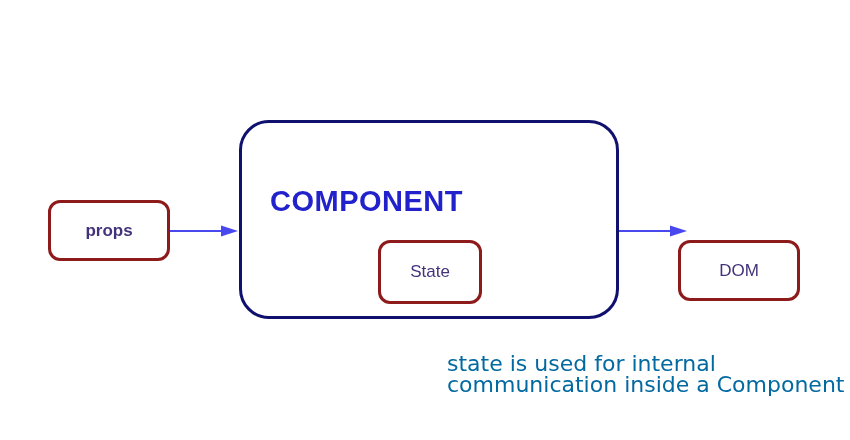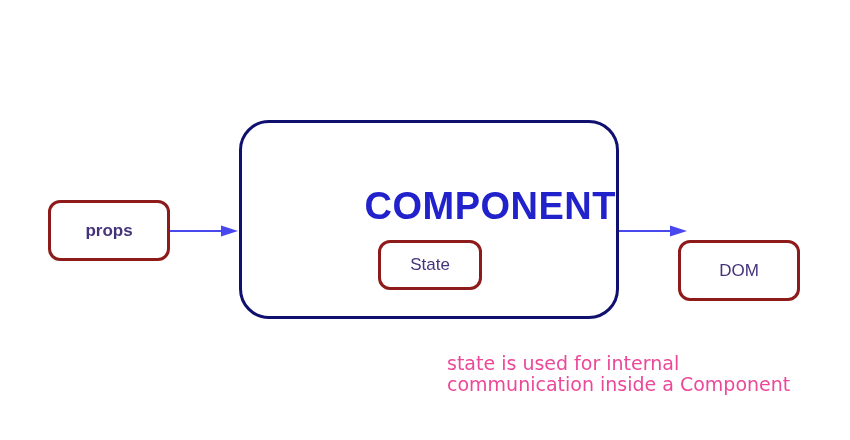--- a/index.html
+++ b/index.html
@@ -31,43 +31,44 @@
   .node-dom    { left: 678px; top: 200px; width: 122px; height: 61px; margin-top: 40px; }
   .node-component {
     left: 239px; top: 120px; width: 380px; height: 199px;
     border: 3px solid #10106e;
     border-radius: 30px;
   }
   .component-title {
     position: absolute;
     left: 0; right: 0;
     top: 62px;
-    text-align: right;
+    text-align: left;
     color: #2222cc;
     font-weight: bold;
-    font-size: 38px;
+    font-size: 29px;
     letter-spacing: 0.5px;
+    padding-left: 28px;
   }
   .node-state {
-    left: 378px; top: 240px; width: 104px; height: 50px;
+    left: 378px; top: 240px; width: 104px; height: 64px;
   }
   .arrow {
     position: absolute;
     width: 68px;
     height: 16px;
   }
   .arrow-1 { left: 170px; top: 223px; }
   .arrow-2 { left: 619px; top: 223px; }
   .caption {
     position: absolute;
     left: 447px;
     top: 353px;
-    color: #ec4899;
+    color: #0369a1;
     font-family: "DejaVu Sans", sans-serif;
-    font-size: 19px;
+    font-size: 22px;
     line-height: 21px;
   }
   .caption span { display: block; }
 </style>
 </head>
 <body>
 
 <div class="canvas">
 
   <div class="node node-props">

